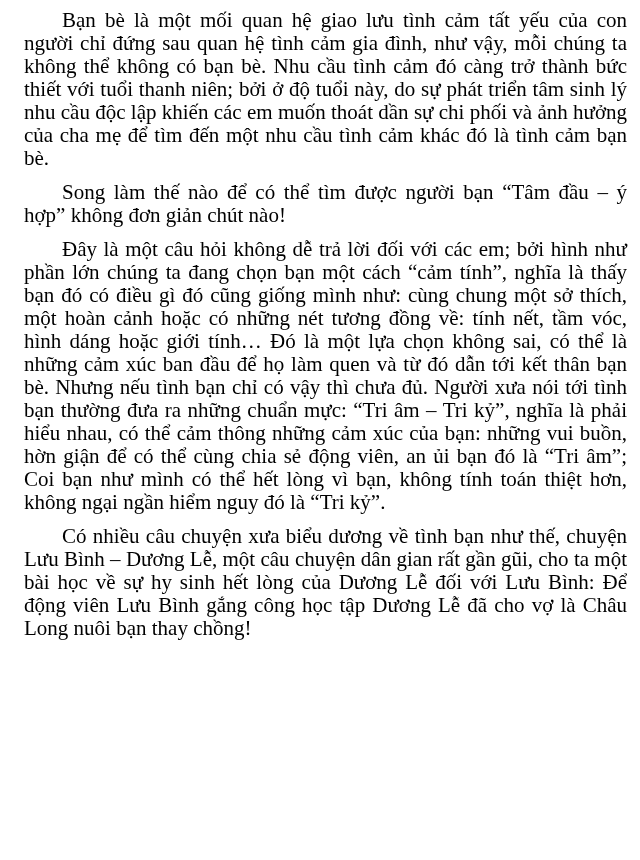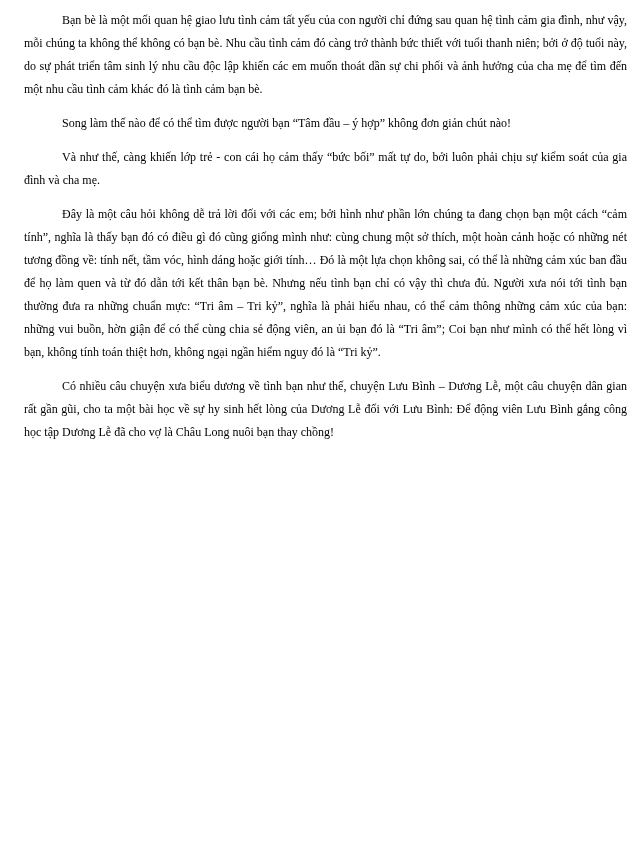--- a/index.html
+++ b/index.html
@@ -8,21 +8,21 @@
     background: #ffffff;
   }
   .page {
     width: 640px;
     height: 860px;
     box-sizing: border-box;
     padding: 9px 13px 0 24px;
     background: #ffffff;
     color: #000000;
     font-family: "Liberation Serif", "DejaVu Serif", serif;
-    font-size: 12px;
+    font-size: 21px;
     line-height: 23px;
     overflow: hidden;
   }
   .para {
     margin: 0 0 11px 0;
     text-align: justify;
     text-indent: 38px;
   }
   .para.list-line {
     text-align: left;
@@ -32,16 +32,15 @@
     width: 6px;
     margin-right: 12px;
   }
 </style>
 </head>
 <body>
 
 <div class="page">
   <p class="para">Bạn bè là một mối quan hệ giao lưu tình cảm tất yếu của con người chỉ đứng sau quan hệ tình cảm gia đình, như vậy, mỗi chúng ta không thể không có bạn bè. Nhu cầu tình cảm đó càng trở thành bức thiết với tuổi thanh niên; bởi ở độ tuổi này, do sự phát triển tâm sinh lý nhu cầu độc lập khiến các em muốn thoát dần sự chi phối và ảnh hưởng của cha mẹ để tìm đến một nhu cầu tình cảm khác đó là tình cảm bạn bè.</p>
   <p class="para">Song làm thế nào để có thể tìm được người bạn “Tâm đầu – ý hợp” không đơn giản chút nào!</p>
-  <p class="para">Và như thế, càng khiến lớp trẻ - con cái họ cảm thấy “bức bối” mất tự do, bởi luôn phải chịu sự kiểm soát của gia đình và cha mẹ.</p>
   <p class="para">Đây là một câu hỏi không dễ trả lời đối với các em; bởi hình như phần lớn chúng ta đang chọn bạn một cách “cảm tính”, nghĩa là thấy bạn đó có điều gì đó cũng giống mình như: cùng chung một sở thích, một hoàn cảnh hoặc có những nét tương đồng về: tính nết, tầm vóc, hình dáng hoặc giới tính… Đó là một lựa chọn không sai, có thể là những cảm xúc ban đầu để họ làm quen và từ đó dẫn tới kết thân bạn bè. Nhưng nếu tình bạn chỉ có vậy thì chưa đủ. Người xưa nói tới tình bạn thường đưa ra những chuẩn mực: “Tri âm – Tri kỷ”, nghĩa là phải hiểu nhau, có thể cảm thông những cảm xúc của bạn: những vui buồn, hờn giận để có thể cùng chia sẻ động viên, an ủi bạn đó là “Tri âm”; Coi bạn như mình có thể hết lòng vì bạn, không tính toán thiệt hơn, không ngại ngần hiểm nguy đó là “Tri kỷ”.</p>
   <p class="para">Có nhiều câu chuyện xưa biểu dương về tình bạn như thế, chuyện Lưu Bình – Dương Lễ, một câu chuyện dân gian rất gần gũi, cho ta một bài học về sự hy sinh hết lòng của Dương Lễ đối với Lưu Bình: Để động viên Lưu Bình gắng công học tập Dương Lễ đã cho vợ là Châu Long nuôi bạn thay chồng!</p>
 </div>
 
 </body></html>

